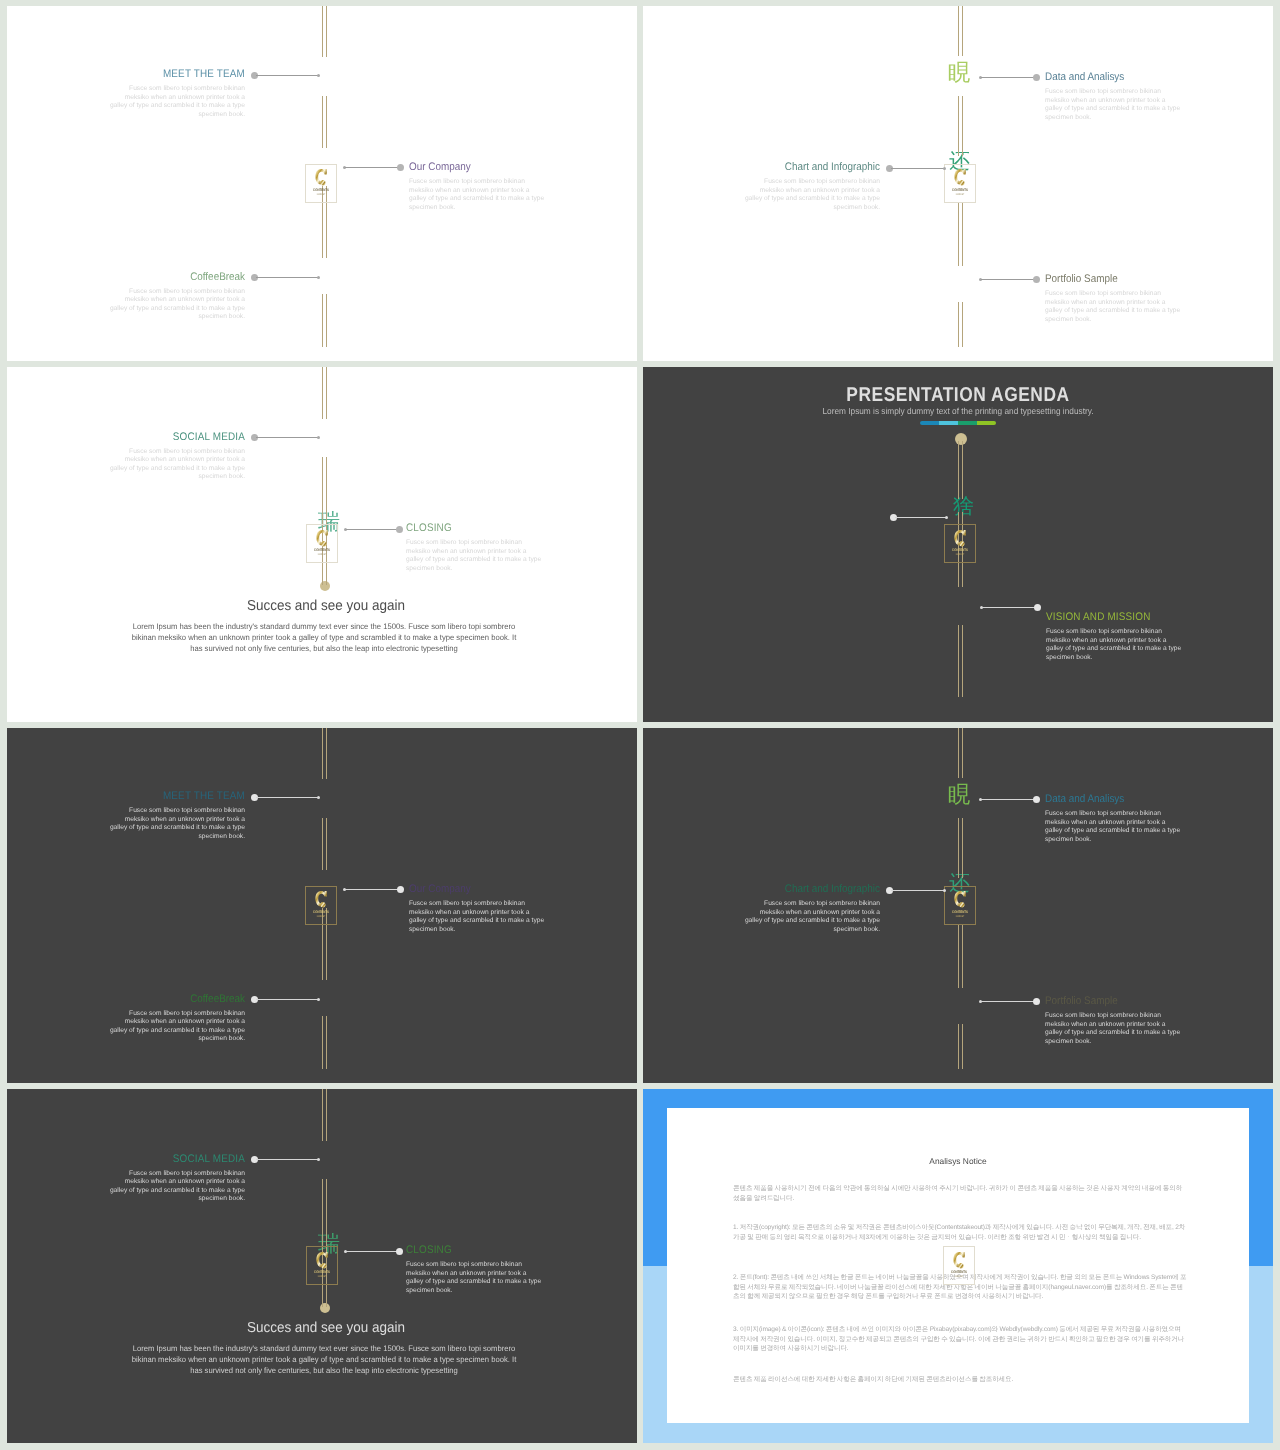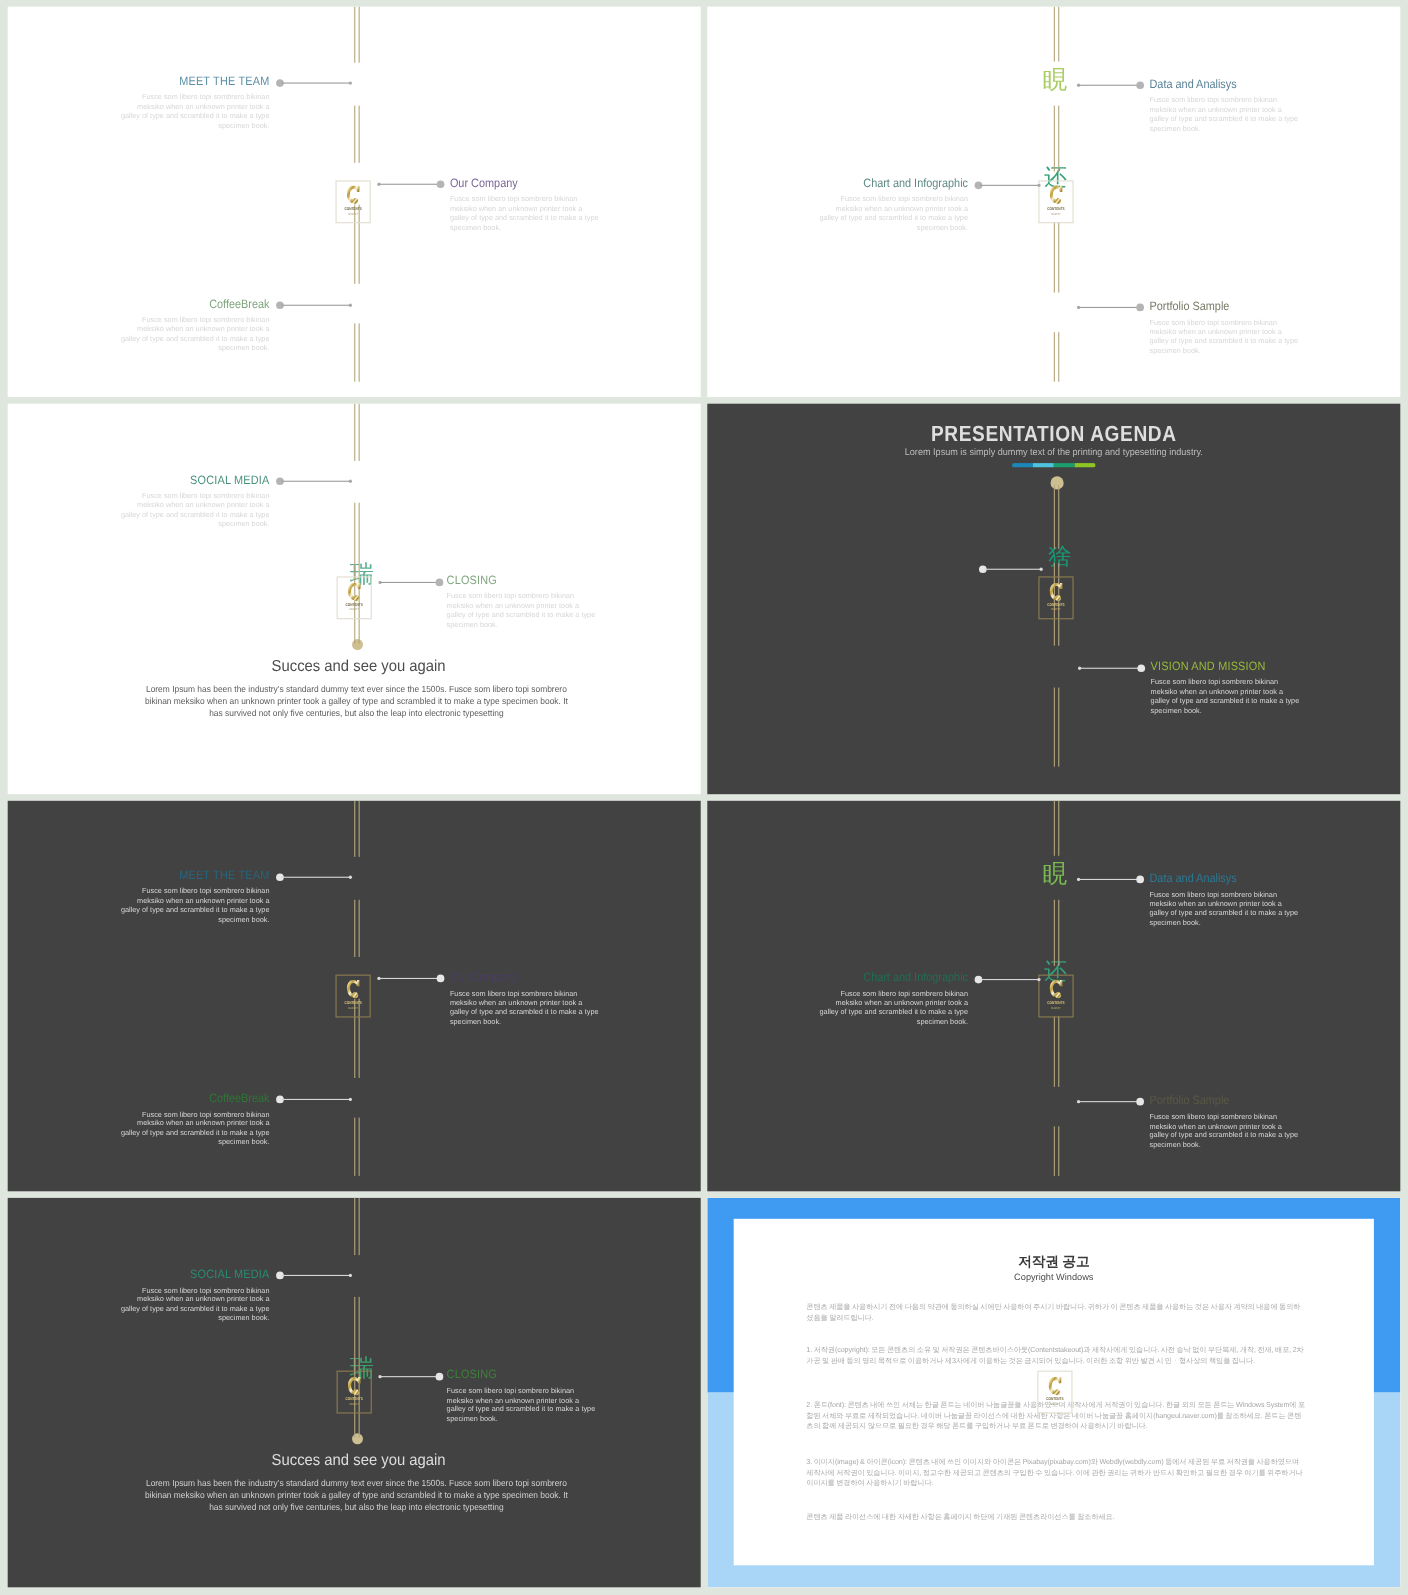--- a/index.html
+++ b/index.html
@@ -334,21 +334,21 @@
           </g>
         </svg>
         <div class="nm" style="top:23.4px">CONTENTS</div>
         <div class="sb" style="top:28.275px">MARKET</div>
       </div>
 <div class="conn" style="left:337px;top:236.5px;width:61px">
         <div class="small" style="left:0px"></div>
         <div class="bar" style="left:2px;width:54px"></div>
         <div class="big" style="left:54px"></div>
       </div>
-<div class="itm r" style="left:403px;top:233px;width:190px">
+<div class="itm r" style="left:403px;top:244px;width:190px">
         <div class="t sp" style="color:#96b83a">VISION AND MISSION</div>
         <div class="b">
           <div>Fusce som libero topi sombrero bikinan</div>
           <div>meksiko when an unknown printer took a</div>
           <div>galley of type and scrambled it to make a type</div>
           <div>specimen book.</div>
         </div>
       </div>
 <div class="vline" style="left:315px;top:258px;height:72px">
         <i class="a"></i>
@@ -588,22 +588,21 @@
         <div>Lorem Ipsum has been the industry's standard dummy text ever since the 1500s. Fusce som libero topi sombrero</div>
         <div>bikinan meksiko when an unknown printer took a galley of type and scrambled it to make a type specimen book. It</div>
         <div>has survived not only five centuries, but also the leap into electronic typesetting</div>
       </div>
 <div class="cjk" style="left:311px;top:145px;font-size:22px;color:#3d9f6c;z-index:0">瑞</div>
 </div>
 <div class="slide light" style="left:643px;top:1089px;width:630px;height:354px">
 <div class="cp-blue" style="left:0px;top:0px;width:630px;height:177px"></div>
 <div class="cp-lblue" style="left:0px;top:177px;width:630px;height:177px"></div>
 <div class="cp-card" style="left:24px;top:19px;width:582px;height:315px"></div>
-<div class="cp-h1" style="left:24px;top:50px;width:582px">저작권 공고</div>
-<div class="cp-h2" style="left:24px;top:67px;width:582px">Copyright Windows</div>
+<div class="cp-h2" style="left:24px;top:67px;width:582px">Analisys Notice</div>
 <div class="cp-p" style="left:90px;top:95px;width:455px">콘텐츠 제품을 사용하시기 전에 다음의 약관에 동의하실 시에만 사용하여 주시기 바랍니다. 귀하가 이 콘텐츠 제품을 사용하는 것은 사용자 계약의 내용에 동의하셨음을 알려드립니다.</div>
 <div class="cp-p" style="left:90px;top:134px;width:455px">1. 저작권(copyright): 모든 콘텐츠의 소유 및 저작권은 콘텐츠바이스아웃(Contentstakeout)과 제작사에게 있습니다. 사전 승낙 없이 무단복제, 개작, 전재, 배포, 2차 가공 및 판매 등의 영리 목적으로 이용하거나 제3자에게 이용하는 것은 금지되어 있습니다. 이러한 조항 위반 발견 시 민ㆍ형사상의 책임을 집니다.</div>
 <div class="cp-p" style="left:90px;top:184px;width:455px">2. 폰트(font): 콘텐츠 내에 쓰인 서체는 한글 폰트는 네이버 나눔글꼴을 사용하였으며 제작사에게 저작권이 있습니다. 한글 외의 모든 폰트는 Windows System에 포함된 서체와 무료로 제작되었습니다. 네이버 나눔글꼴 라이선스에 대한 자세한 사항은 네이버 나눔글꼴 홈페이지(hangeul.naver.com)를 참조하세요. 폰트는 콘텐츠의 함께 제공되지 않으므로 필요한 경우 해당 폰트를 구입하거나 무료 폰트로 변경하여 사용하시기 바랍니다.</div>
 <div class="cp-p" style="left:90px;top:236px;width:455px">3. 이미지(image) &amp; 아이콘(icon): 콘텐츠 내에 쓰인 이미지와 아이콘은 Pixabay(pixabay.com)와 Webdly(webdly.com) 등에서 제공된 무료 저작권을 사용하였으며 제작사에 저작권이 있습니다. 이미지, 정교수한 제공되고 콘텐츠의 구입한 수 있습니다. 이에 관한 권리는 귀하가 반드시 확인하고 필요한 경우 여기를 위주하거나 이미지를 변경하여 사용하시기 바랍니다.</div>
 <div class="cp-p" style="left:90px;top:286px;width:455px">콘텐츠 제품 라이선스에 대한 자세한 사항은 홈페이지 하단에 기재된 콘텐츠라이선스를 참조하세요.</div>
 <div class="logo" style="left:300px;top:157px;width:32px;height:39px">
         <svg viewBox="0 0 64 98" width="12.8" height="20.224" style="position:absolute;left:8.1px;top:3.9px;overflow:visible">
           <defs>
             <linearGradient id="lg8" x1="0.0" y1="0.1" x2="1.0" y2="0.9">
               <stop offset="0%" stop-color="#b4922f"></stop>

